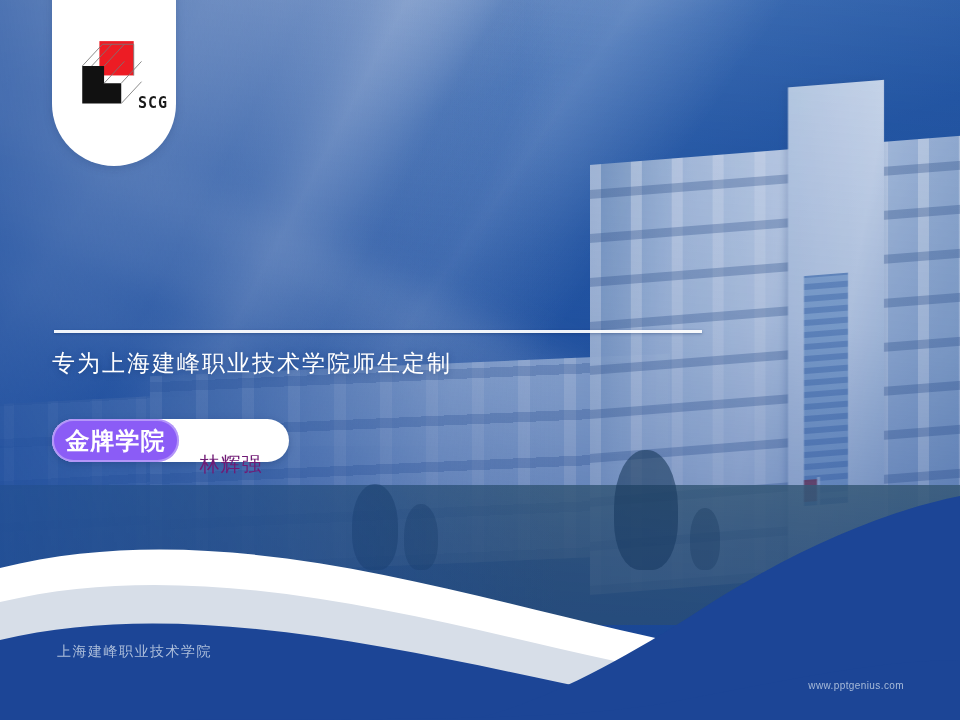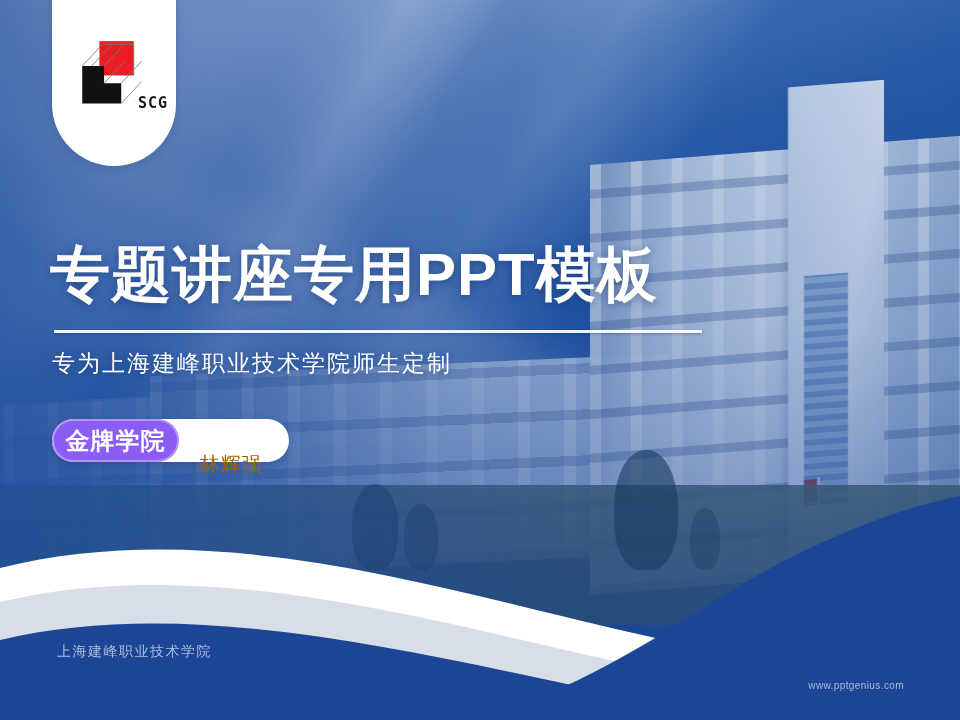--- a/index.html
+++ b/index.html
@@ -159,21 +159,21 @@
   }
   .pill-tag{
     height:43px;min-width:127px;border-radius:22px;
     background:#8b5cf6;color:#ffffff;
     display:flex;align-items:center;justify-content:center;
     font-size:24px;letter-spacing:1px;
     box-shadow:inset 0 0 0 2px rgba(255,255,255,.35);
     font-weight:bold;
   }
   .pill-name{
-    flex:1;text-align:center;color:#a16207;
+    flex:1;text-align:center;color:#701a75;
     font-size:20px;letter-spacing:1px;padding-right:6px;margin-top:47px;
   }
 
   
   .footer-left{
     position:absolute;left:57px;top:643px;
     font-size:14px;color:#aebfdb;letter-spacing:1.5px;
   }
   .footer-right{
     position:absolute;right:56px;top:680px;
@@ -236,21 +236,20 @@
         <path d="M36,58 L62,30"></path>
         <path d="M58,58 L84,30"></path>
         <path d="M58,84 L84,56"></path>
         <path d="M36,36 L62,8"></path>
         <path d="M20,36 L46,8"></path>
       </g>
     </svg>
     <div class="logo-text">SCG</div>
   </div>
 
-  <div class="title">专题讲座专用PPT模板</div>
 
   <div class="rule"></div>
 
   <div class="subtitle">专为上海建峰职业技术学院师生定制</div>
 
   <div class="pill">
     <div class="pill-tag">金牌学院</div>
     <div class="pill-name">林辉强</div>
   </div>
 

